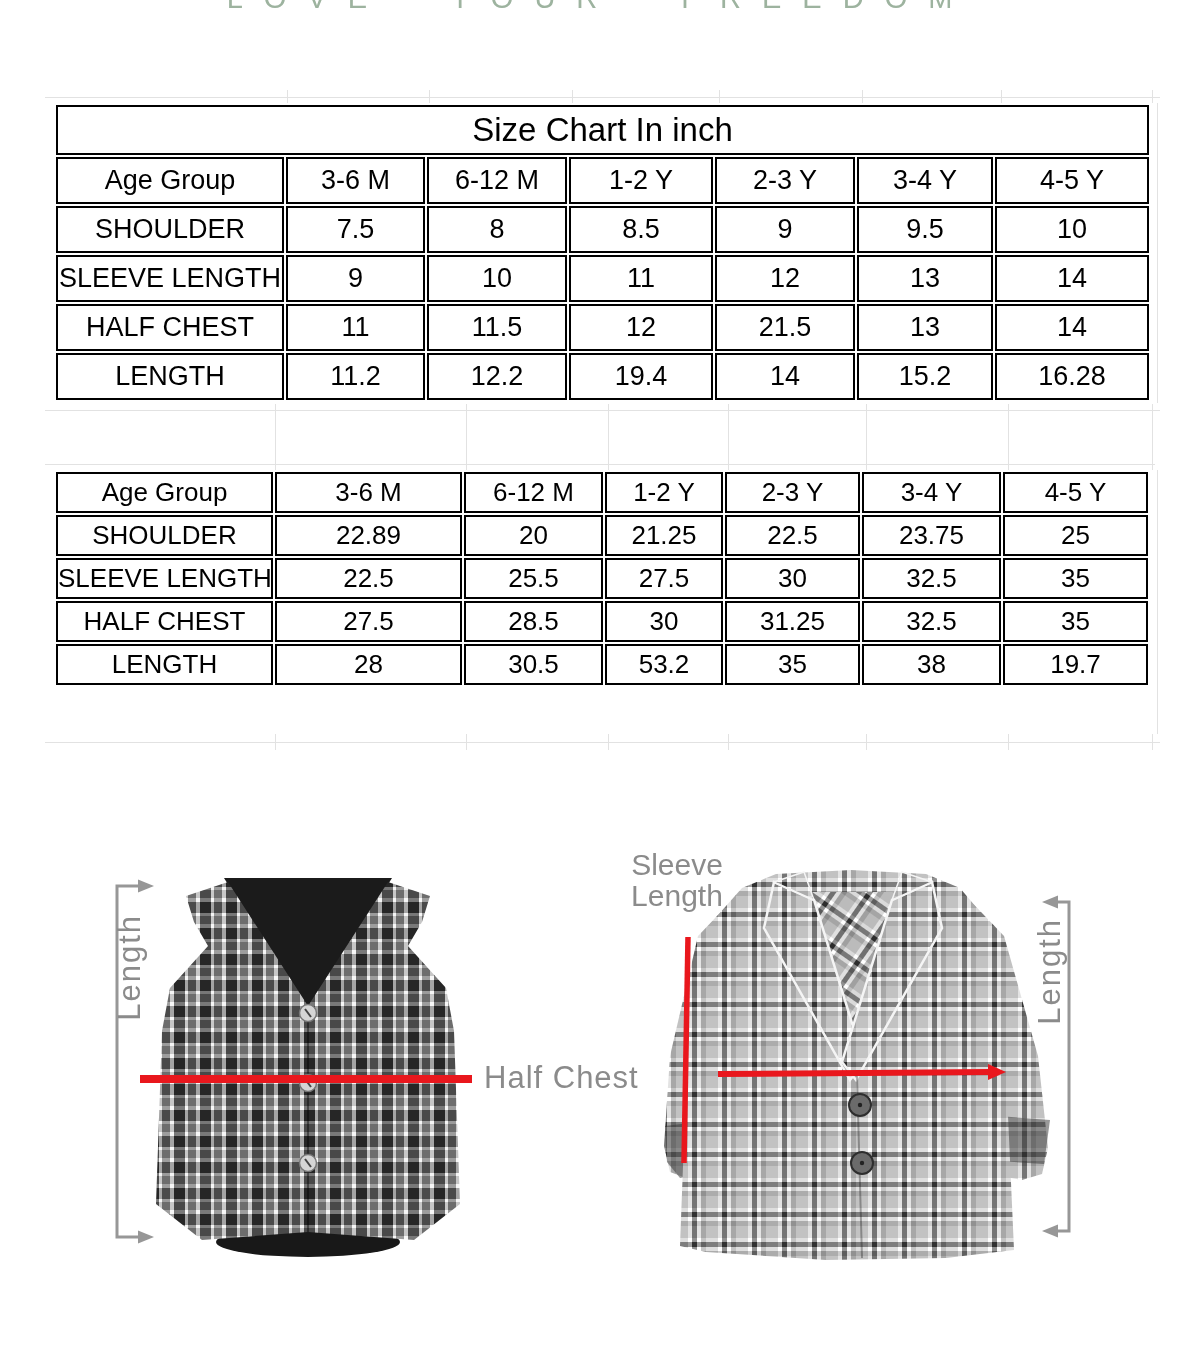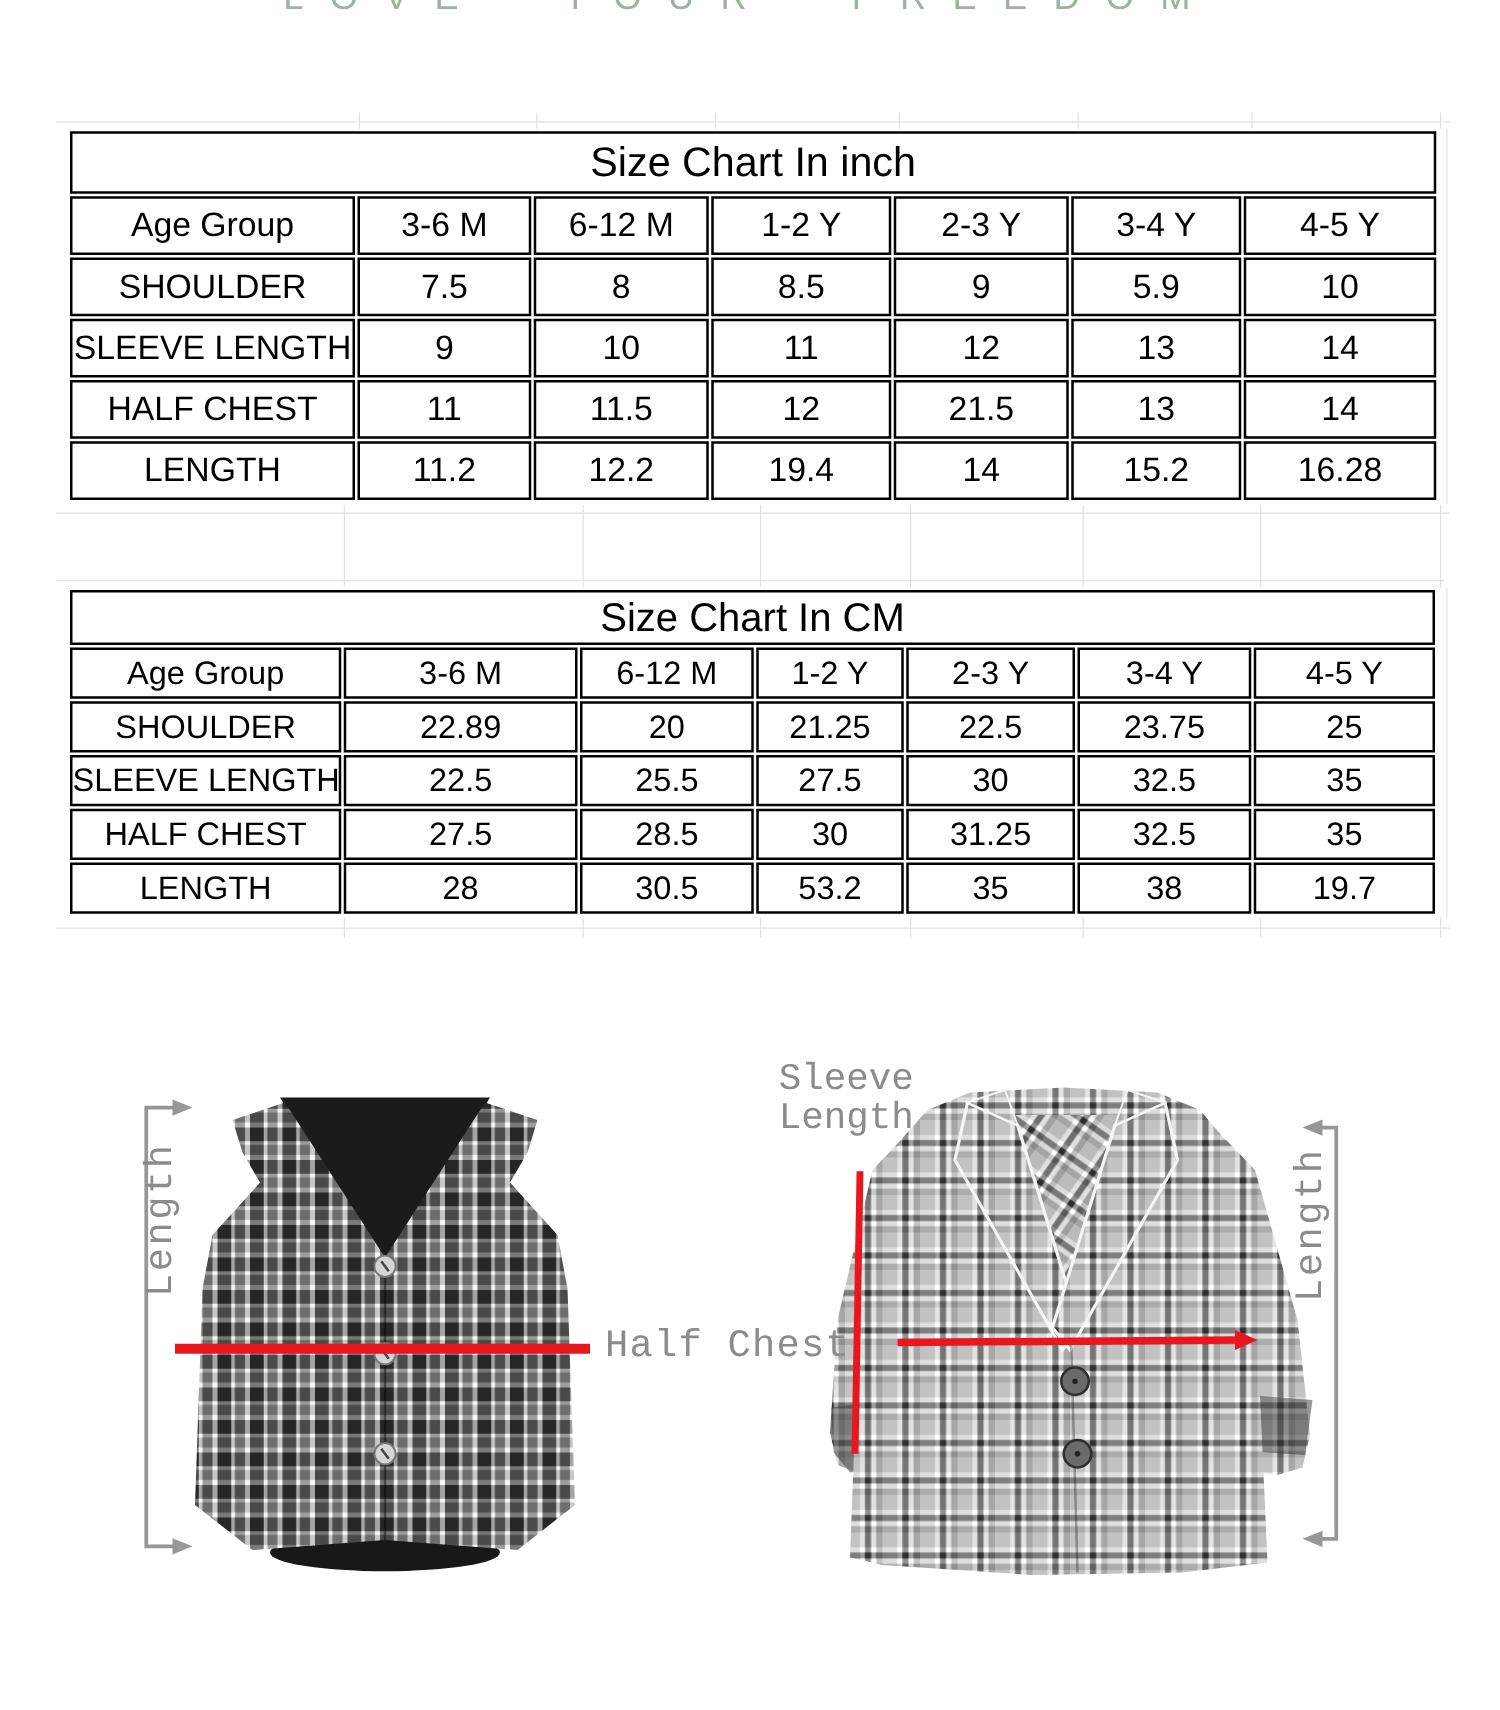--- a/index.html
+++ b/index.html
@@ -36,21 +36,21 @@
 
   
   .garment{position:absolute;}
   .overlay{position:absolute;left:0;top:850px;pointer-events:none;}
   .red-line{stroke:var(--annotation-red,#e9171d);}
   .red-fill{fill:var(--annotation-red,#e9171d);}
   .bracket{stroke:var(--bracket-gray,#979797);stroke-width:3;fill:none;}
   .bracket-arrow{fill:var(--bracket-gray,#979797);}
 
   .lbl{position:absolute;color:var(--annotation-gray,#8b8b8b);
-       font-family:Liberation Mono, monospace;}
+       font-family:Liberation Sans, sans-serif;}
   .lbl-length-left{left:112px;top:914px;font-size:31px;letter-spacing:2px;
        writing-mode:vertical-rl;transform:rotate(180deg);}
   .lbl-length-right{left:1032px;top:918px;font-size:31px;letter-spacing:2px;
        writing-mode:vertical-rl;transform:rotate(180deg);}
   .lbl-half-chest{left:484px;top:1060px;font-size:31px;letter-spacing:1px;white-space:nowrap;}
   .lbl-sleeve-length{left:610px;top:849px;width:134px;text-align:center;font-size:30px;
        line-height:1.04;white-space:pre-line;}
 </style>
 </head>
 <body>
@@ -113,21 +113,21 @@
           <td>2-3 Y</td>
           <td>3-4 Y</td>
           <td>4-5 Y</td>
         </tr>
         <tr>
           <td>SHOULDER</td>
           <td>7.5</td>
           <td>8</td>
           <td>8.5</td>
           <td>9</td>
-          <td>5.9</td>
+          <td>9.5</td>
           <td>10</td>
         </tr>
         <tr>
           <td>SLEEVE LENGTH</td>
           <td>9</td>
           <td>10</td>
           <td>11</td>
           <td>12</td>
           <td>13</td>
           <td>14</td>
@@ -156,23 +156,20 @@
       <colgroup>
         <col style="width: 217px;">
         <col style="width: 187px;">
         <col style="width: 139px;">
         <col style="width: 118px;">
         <col style="width: 135px;">
         <col style="width: 139px;">
         <col style="width: 145px;">
       </colgroup>
       <tbody>
-        <tr>
-          <td class="title" colspan="7">Size Chart In CM</td>
-        </tr>
         <tr>
           <td>Age Group</td>
           <td>3-6 M</td>
           <td>6-12 M</td>
           <td>1-2 Y</td>
           <td>2-3 Y</td>
           <td>3-4 Y</td>
           <td>4-5 Y</td>
         </tr>
         <tr>

